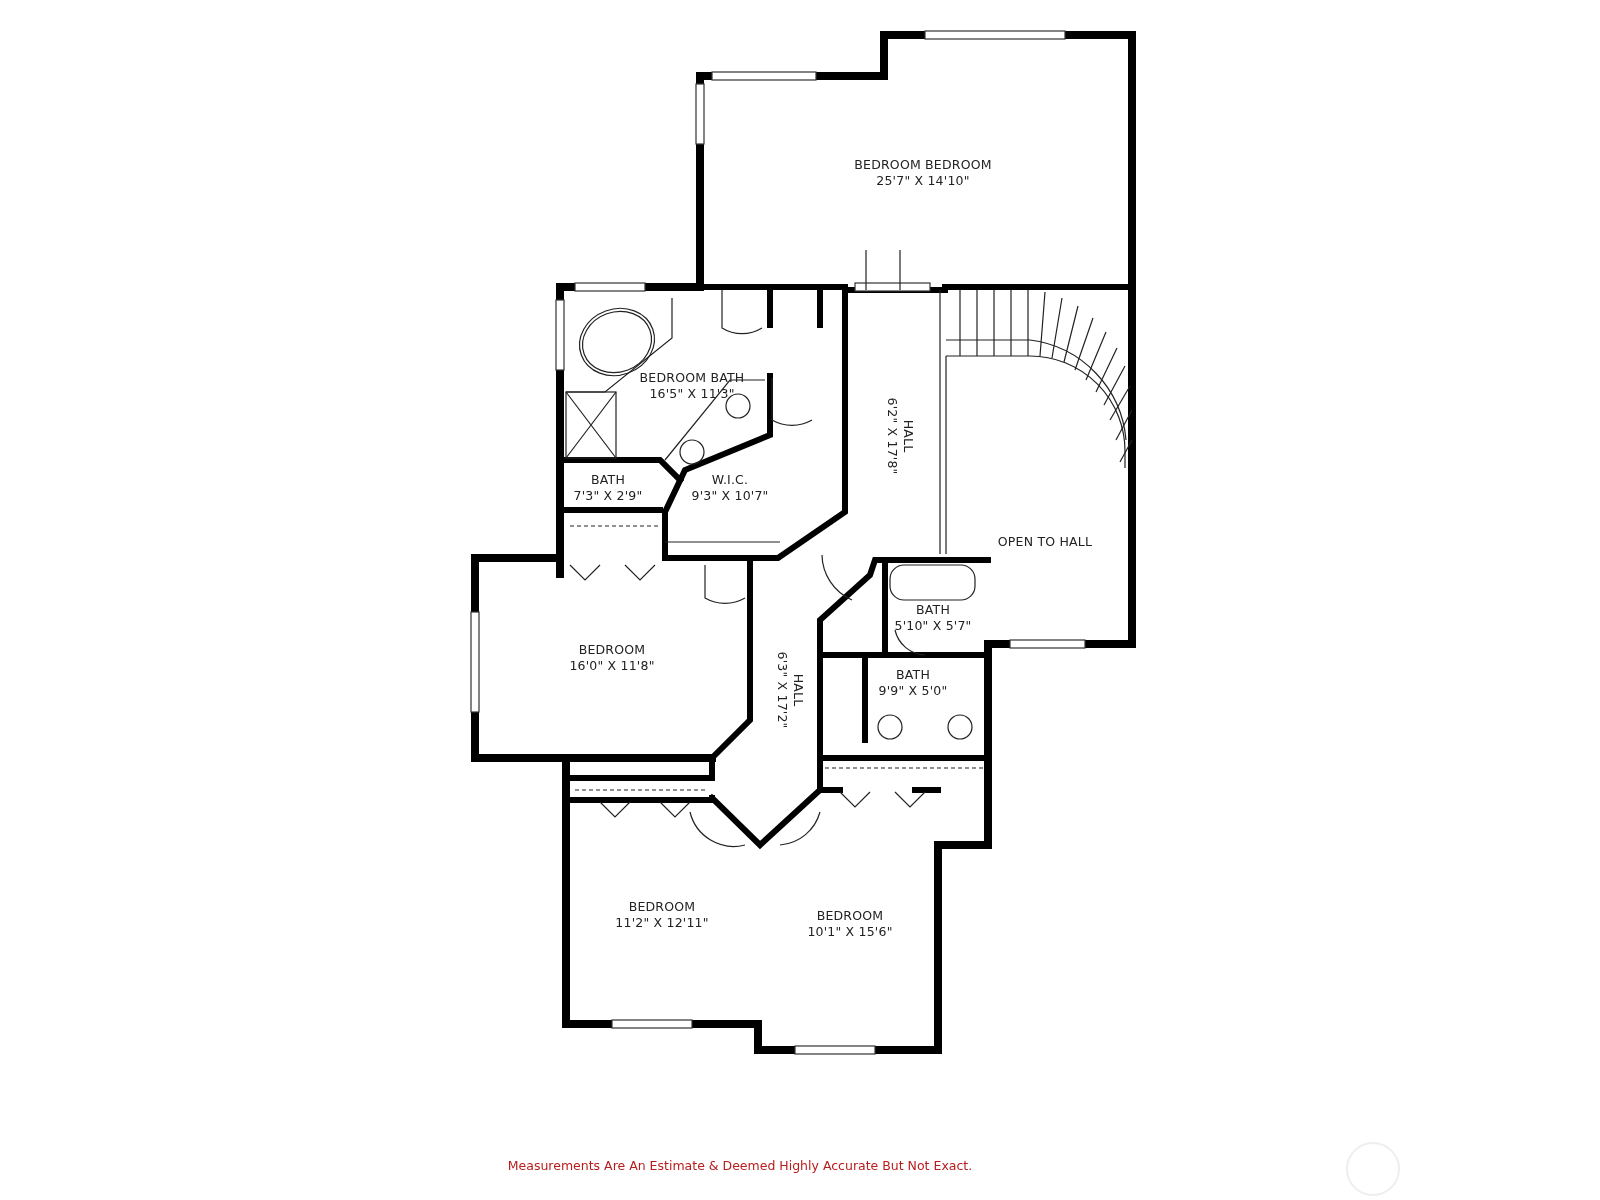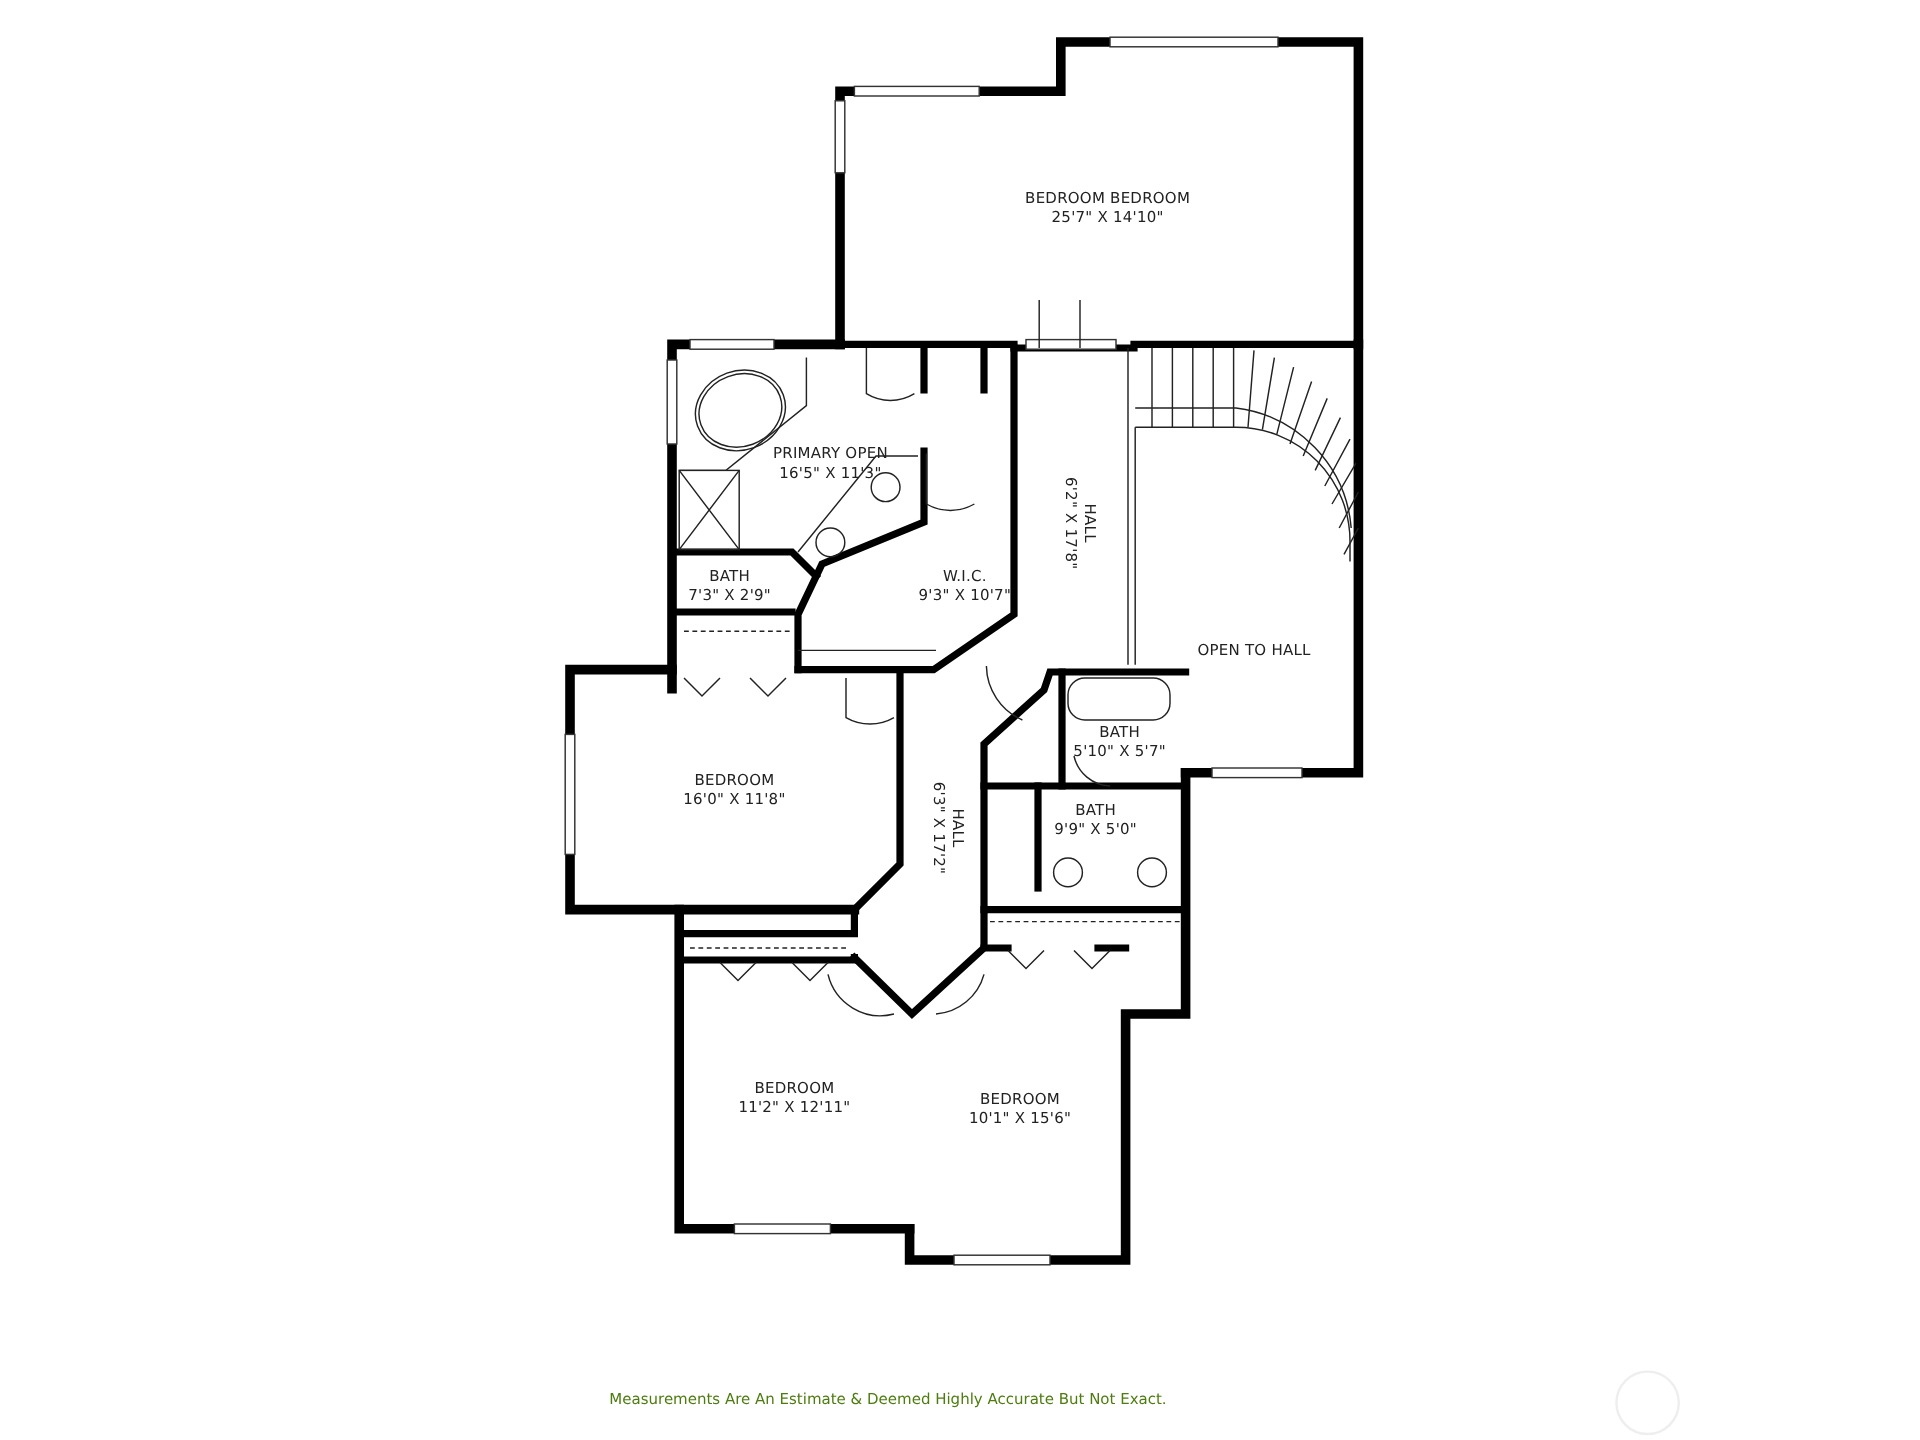--- a/index.html
+++ b/index.html
@@ -6,21 +6,21 @@
   body { width: 1600px; height: 1200px; position: relative; overflow: hidden;
          font-family: "DejaVu Sans", "Liberation Sans", sans-serif; color: #222; }
   #plan { position: absolute; left: 0; top: 0; width: 1600px; height: 1200px; }
   .wall { fill: none; stroke: #000; stroke-linejoin: miter; stroke-linecap: square; }
   .thin { fill: none; stroke: #222; stroke-width: 1.2; }
   .win  { fill: #fff; stroke: #333; stroke-width: 1.2; }
   .lbl { position: absolute; text-align: center; font-size: 12.5px; line-height: 16px;
          letter-spacing: 0.2px; color: #222; white-space: nowrap; transform: translate(-50%, -50%); }
   .lbl.rot { transform: translate(-50%, -50%) rotate(90deg); }
   .footer { position: absolute; left: 0; width: 1480px; top: 1158px; text-align: center;
-            font-size: 12.5px; color: #4d7c0f; }
+            font-size: 12.5px; color: #b91c1c; }
   .badge { position: absolute; left: 1346px; top: 1142px; width: 50px; height: 50px;
            border: 2px solid #eeeeee; border-radius: 50%; }
 </style>
 </head>
 <body>
 
 <svg id="plan" viewBox="0 0 1600 1200" xmlns="http://www.w3.org/2000/svg">
 
   <g>
 
@@ -106,32 +106,32 @@
     <path class="thin" d="M600,802 L615,817 L630,802 M660,802 L675,817 L690,802"></path>
     <path class="thin" d="M840,792 L855,807 L870,792 M895,792 L910,807 L925,792"></path>
   </g>
 </svg>
 
 <div class="lbl" style="left:923px;top:173px">
   <div>BEDROOM BEDROOM</div>
   <div>25'7" X 14'10"</div>
 </div>
 <div class="lbl" style="left:692px;top:386px">
-  <div>PRIMARY OPEN</div>
+  <div>BEDROOM BATH</div>
   <div>16'5" X 11'3"</div>
 </div>
 <div class="lbl rot" style="left:900px;top:436px">
   <div>HALL</div>
   <div>6'2" X 17'8"</div>
 </div>
 <div class="lbl" style="left:608px;top:488px">
   <div>BATH</div>
   <div>7'3" X 2'9"</div>
 </div>
-<div class="lbl" style="left:804px;top:488px">
+<div class="lbl" style="left:730px;top:488px">
   <div>W.I.C.</div>
   <div>9'3" X 10'7"</div>
 </div>
 <div class="lbl" style="left:1045px;top:542px">
   <div>OPEN TO HALL</div>
 </div>
 <div class="lbl" style="left:612px;top:658px">
   <div>BEDROOM</div>
   <div>16'0" X 11'8"</div>
 </div>

